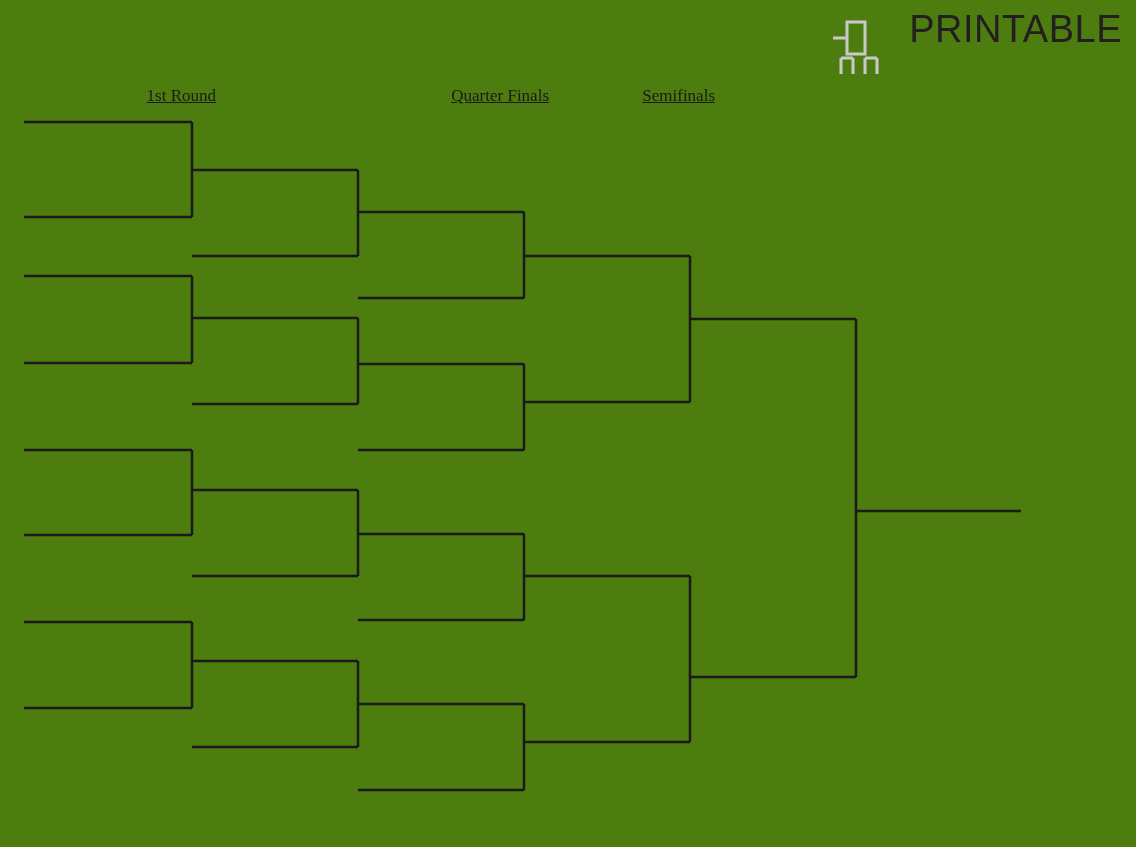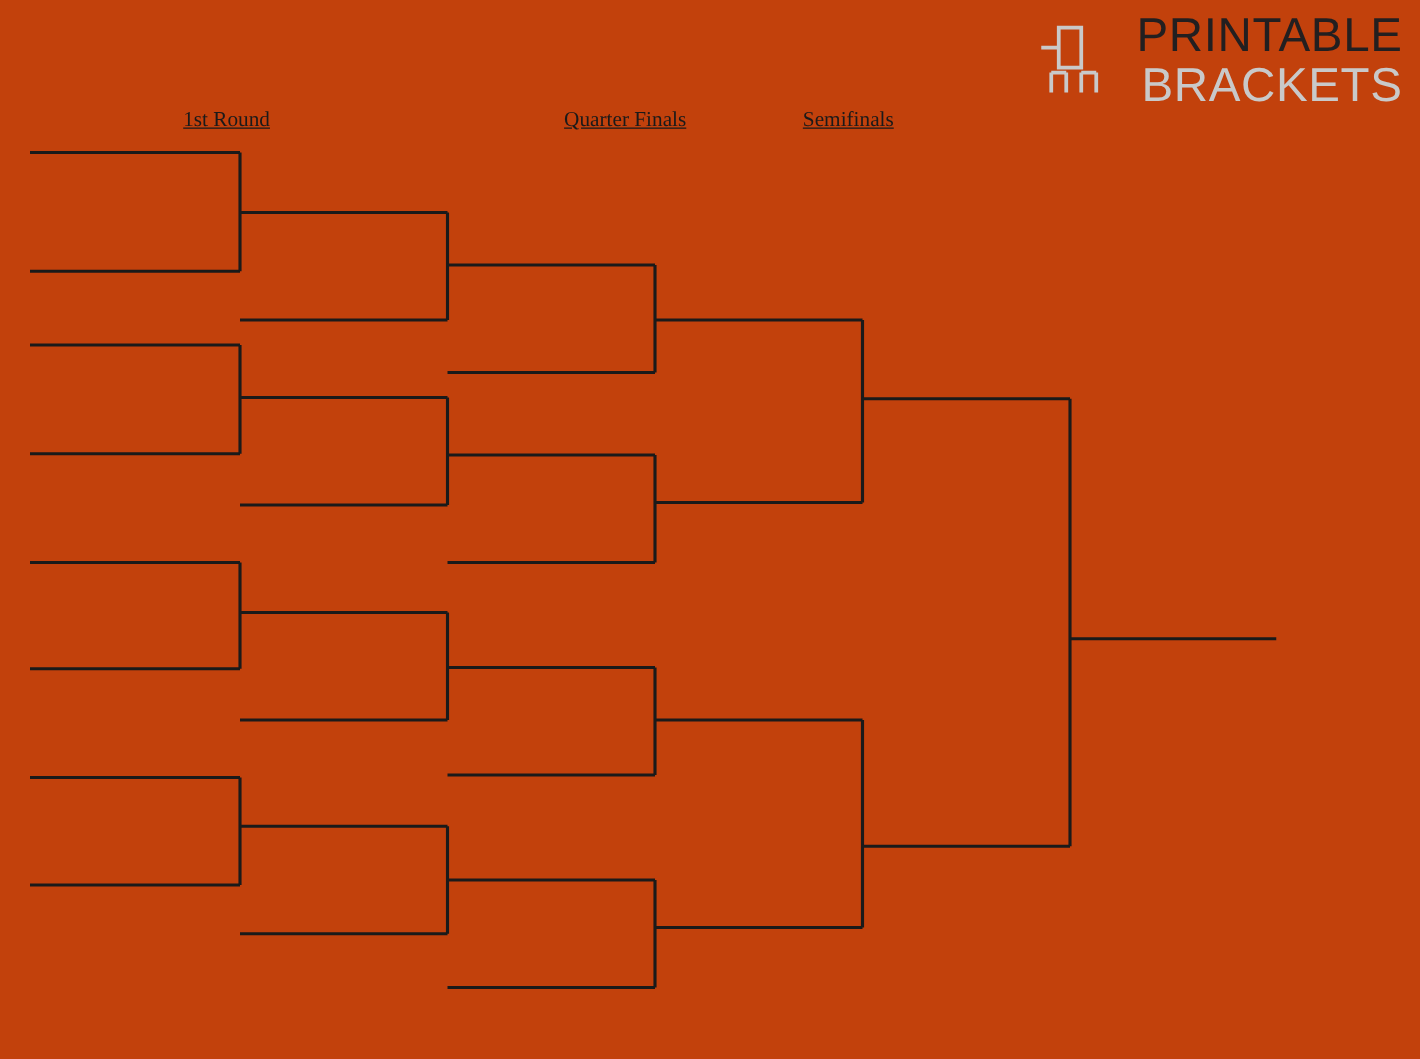--- a/index.html
+++ b/index.html
@@ -7,21 +7,21 @@
     padding: 0;
     background: #ffffff;
   }
   body {
     font-family: "Liberation Serif", serif;
   }
   #page {
     position: relative;
     width: 1136px;
     height: 847px;
-    background: #c2410c;
+    background: #4d7c0f;
     overflow: hidden;
   }
   
   #logo {
     position: absolute;
     right: 14px;
     top: 10px;
     text-align: right;
     font-family: "Liberation Sans", sans-serif;
     line-height: 1;
@@ -74,21 +74,20 @@
 <div id="page">
 
   <div id="logo">
     <svg id="logo-mark" viewBox="0 0 70 60">
       <path d="M2 22 L16 22" stroke="#c9c9c9" stroke-width="3" fill="none"></path>
       <path d="M16 6 L16 38 L34 38 L34 6 Z" stroke="#c9c9c9" stroke-width="3" fill="none"></path>
       <path d="M10 42 L10 58 M22 42 L22 58 M34 42 L34 58 M46 42 L46 58" stroke="#c9c9c9" stroke-width="3" fill="none"></path>
       <path d="M10 42 L22 42 M34 42 L46 42" stroke="#c9c9c9" stroke-width="3" fill="none"></path>
     </svg>
     <span class="word1">PRINTABLE</span>
-    <span class="word2">BRACKETS</span>
   </div>
 
   <div class="round-label" style="left:0;top:86px;width:216px;">1st Round</div>
   <div class="round-label" style="left:499px;top:86px;width:216px;">Semifinals</div>
   <div class="round-label" style="left:333px;top:86px;width:216px;">Quarter Finals</div>
 
   <svg id="bracket" viewBox="0 0 1136 847">
     <g id="bracket-lines" fill="none" stroke="#1a1a1a" stroke-width="2.5" stroke-linecap="butt">
         <line x1="24" y1="122" x2="192" y2="122"></line>
         <line x1="24" y1="217" x2="192" y2="217"></line>

